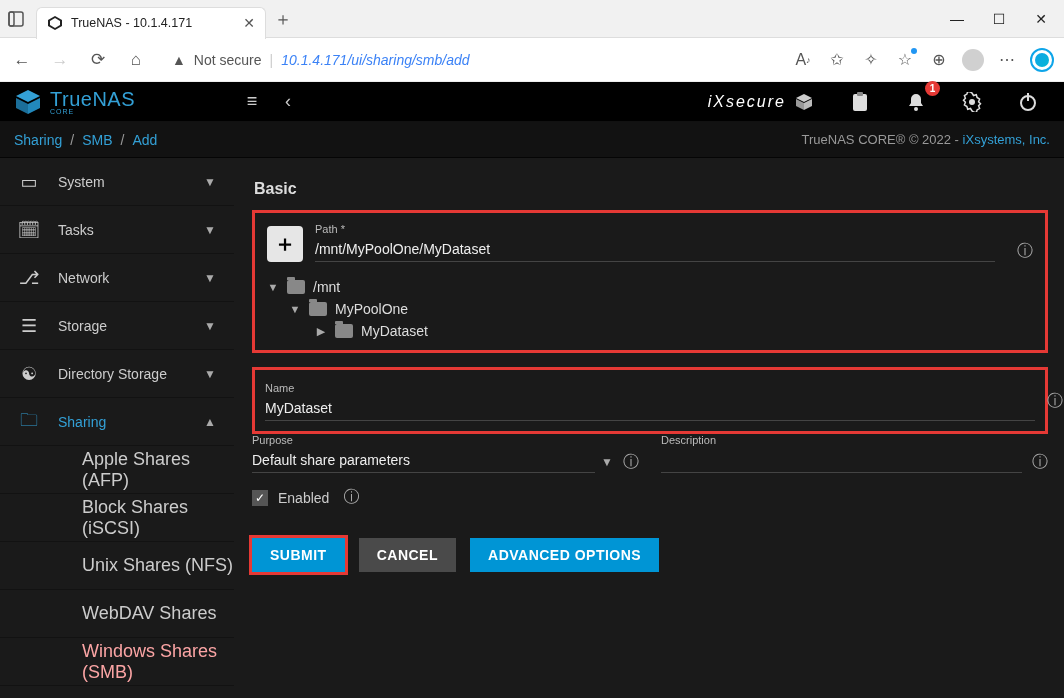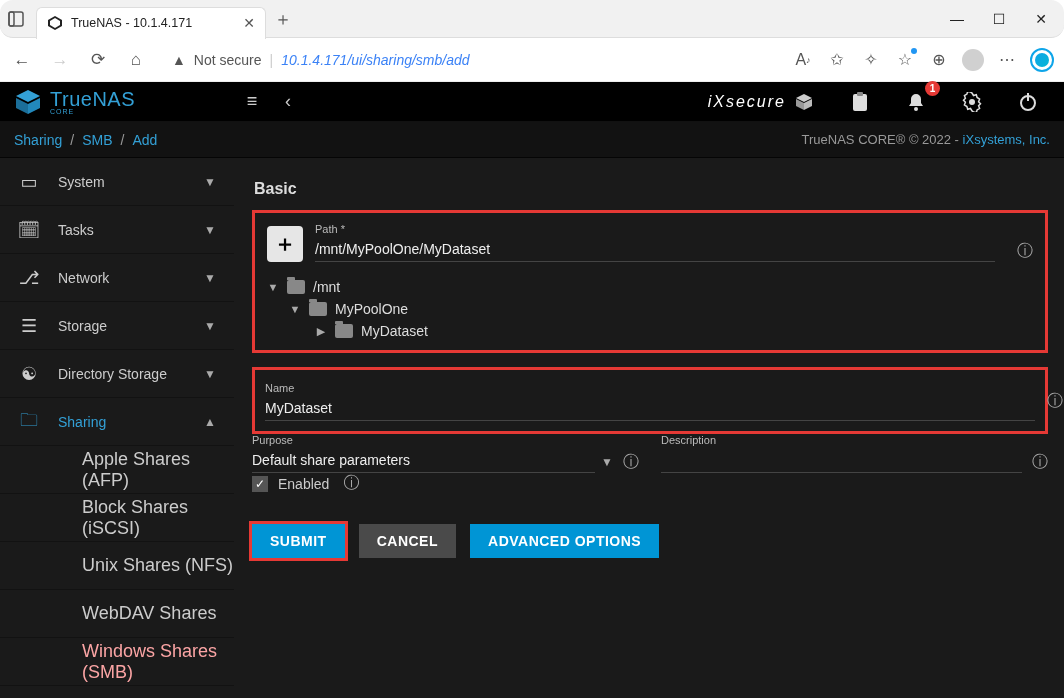--- a/index.html
+++ b/index.html
@@ -1,19 +1,19 @@
 <!DOCTYPE html>
 <html><head>
   <meta charset="utf-8">
   <style>
     * { box-sizing: border-box; margin: 0; padding: 0; font-family: "Segoe UI", Arial, sans-serif; }
     body { width: 1064px; height: 698px; overflow: hidden; background: #fff; }
 
     
-    .browser-top { height: 38px; background: #f1f1f1; display: flex; align-items: center; border-bottom: 1px solid #ddd; border-radius: 13px; }
+    .browser-top { height: 38px; background: #f1f1f1; display: flex; align-items: center; border-bottom: 1px solid #ddd; }
     .win-tab-icon { width: 32px; display:flex; align-items:center; justify-content:center; }
     .tab { height: 32px; background: #fff; border-radius: 6px 6px 0 0; display:flex; align-items:center; padding: 0 10px; min-width: 230px; gap:8px; margin-left:4px; border:1px solid #ddd; border-bottom:none; position:relative; top:4px;}
     .tab-title { font-size: 12.5px; color:#222; flex:1; }
     .tab-close { font-size:14px; color:#555;}
     .new-tab { margin-left:8px; color:#555; font-size:18px;}
     .win-controls { margin-left:auto; display:flex; gap:24px; padding:0 14px; color:#222; font-size:14px;}
     .win-controls span { width:18px; text-align:center; }
 
     .browser-toolbar { height: 44px; background:#fff; display:flex; align-items:center; padding:0 10px; gap:14px; border-bottom:1px solid #eee;}
     .bt-ico { color:#555; font-size:17px; display:flex; align-items:center; justify-content:center; width:24px;}
@@ -73,21 +73,21 @@
     .tree{margin-top:14px;font-size:14px;color:#ddd;}
     .tree-row{display:flex;align-items:center;gap:8px;padding:3px 0;}
     .tree-row .toggle{font-size:11px;color:#aaa;width:12px;text-align:center;}
     .tree-row.lvl1{padding-left:0px;}
     .tree-row.lvl2{padding-left:22px;}
     .tree-row.lvl3{padding-left:48px;}
     .folder-ico{width:18px;height:14px;background:#888;border-radius:2px;display:inline-block;position:relative;}
     .folder-ico::before{content:"";position:absolute;top:-3px;left:0;width:8px;height:3px;background:#888;border-radius:1px 1px 0 0;}
 
     .hl-box2{border:3px solid #e53935;padding:12px 10px 10px 10px;margin-bottom:0;position:relative;}
-    .two-col{display:flex;gap:22px;}
+    .two-col{display:flex;gap:22px;margin-bottom:14px;}
     .col{flex:1;position:relative;}
     .sel-row{display:flex;align-items:flex-end;}
     .sel-chev{color:#aaa;font-size:12px;margin-left:6px;margin-bottom:4px;}
 
     .check-row{display:flex;align-items:center;gap:10px;font-size:14px;color:#ccc;}
     .chk{width:16px;height:16px;background:#555;display:flex;align-items:center;justify-content:center;color:#fff;font-size:12px;}
 
     .btn-row{display:flex;gap:14px;margin-top:30px;}
     .btn{height:34px;padding:0 18px;display:flex;align-items:center;font-size:14px;font-weight:700;letter-spacing:.5px;cursor:pointer;border:none;}
     .btn-primary{background:#0095d5;color:#fff;}

